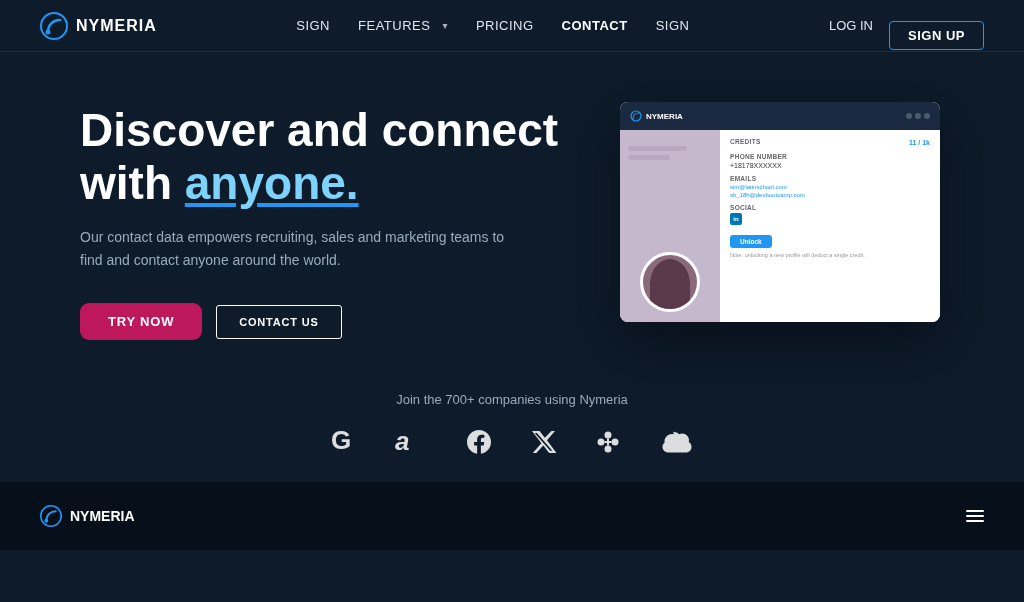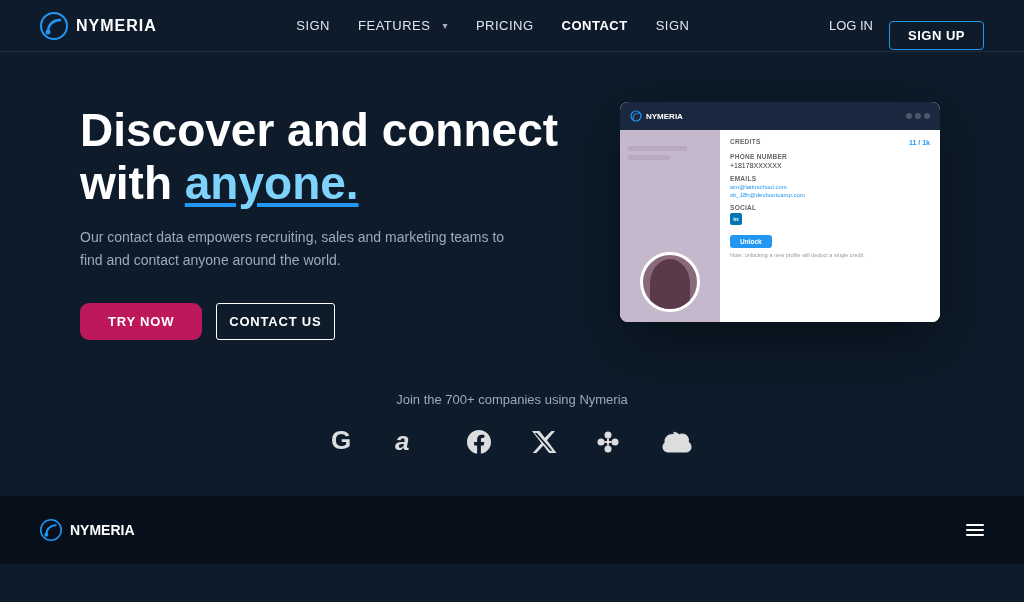--- a/index.html
+++ b/index.html
@@ -126,22 +126,22 @@
       font-size: 13px;
       font-weight: 700;
       border-radius: 9px;
       cursor: pointer;
       letter-spacing: 0.8px;
     }
     .btn-contact {
       background: transparent;
       color: #ffffff;
       border: 1.5px solid #ffffff;
-      padding: 10px 12px;
-      font-size: 13px;
+      padding: 10px 22px;
+      font-size: 11px;
       font-weight: 700;
       border-radius: 3px;
       cursor: pointer;
       letter-spacing: 0.8px;
     }
 
     
     .hero-right {
       flex: 0 0 340px;
       position: relative;
@@ -298,21 +298,21 @@
     }
     .mock-line {
       height: 5px;
       background: #e8ecf0;
       border-radius: 3px;
     }
 
     
     .companies-section {
       text-align: center;
-      padding: 20px 40px 34px;
+      padding: 20px 40px 20px;
     }
     .companies-title {
       color: #9aabbf;
       font-size: 13px;
       margin-bottom: 18px;
     }
     .companies-logos {
       display: flex;
       justify-content: center;
       align-items: center;

